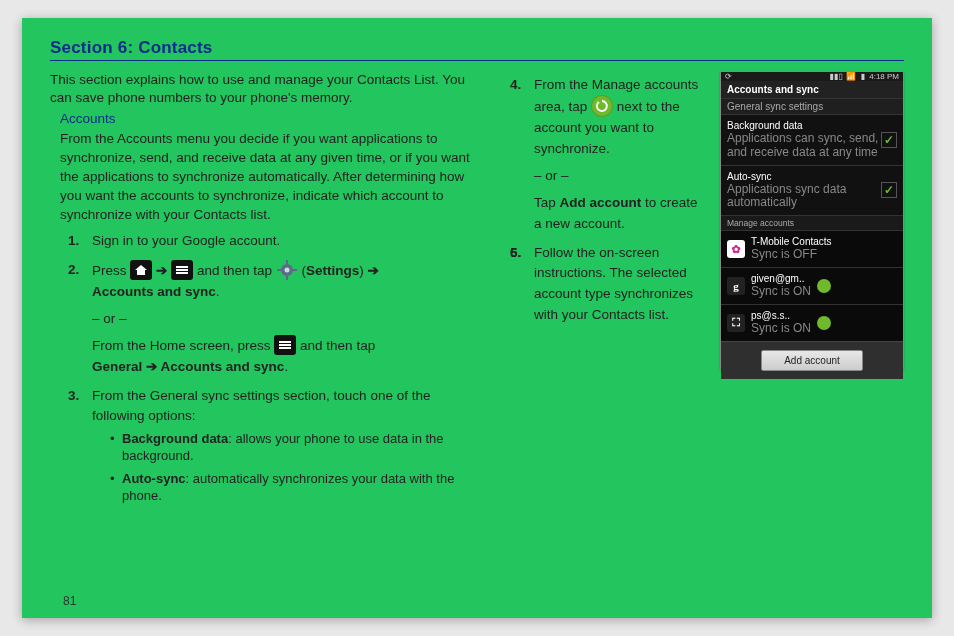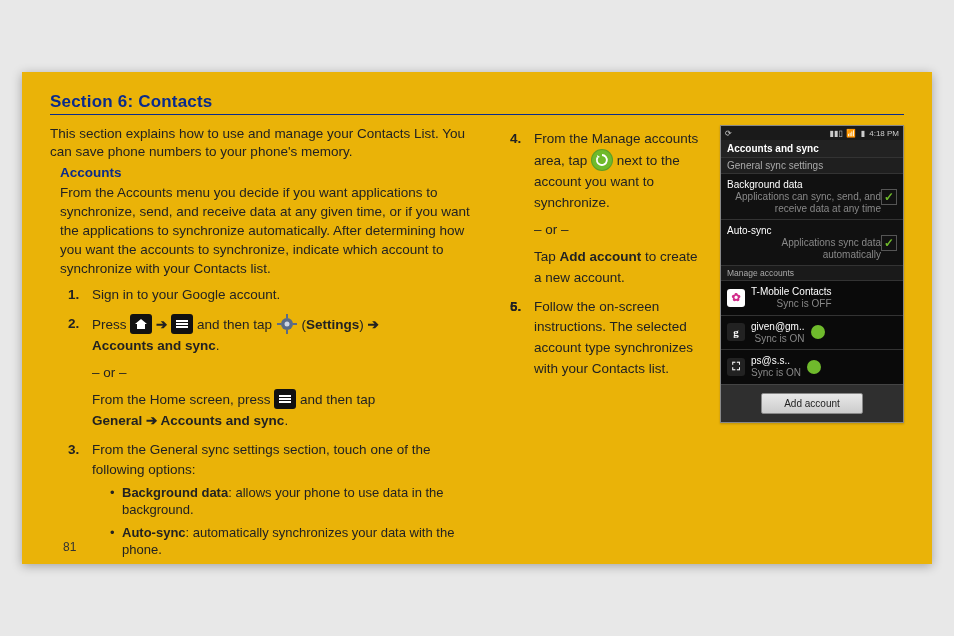--- a/index.html
+++ b/index.html
@@ -8,23 +8,23 @@
     background: #e8e8e8;
     font-family: Arial, Helvetica, sans-serif;
     width: 954px;
     height: 636px;
     overflow: hidden;
     display: flex;
     align-items: center;
     justify-content: center;
   }
   .page {
-    background: #eab308;
+    background: #22c55e;
     width: 910px;
-    height: 492px;
+    height: 600px;
     box-shadow: 0 2px 10px rgba(0,0,0,0.3);
     padding: 20px 28px 2px 28px;
     box-sizing: border-box;
     position: relative;
     color: #222;
   }
   .section-title {
     color: #0a2b8c;
     font-weight: 800;
     font-size: 17px;
@@ -40,21 +40,21 @@
   .col-left { flex: 1.08; }
   .col-right { flex: 1; display: flex; gap: 14px; }
   .rtext { flex: 1; }
   .intro {
     font-size: 13.5px;
     line-height: 1.35;
     margin: 0 0 0 0;
   }
   .sub-title {
     color: #0a2b8c;
-    font-weight: 700;
+    font-weight: 400;
     font-size: 13.5px;
     margin: 4px 0 4px 10px;
   }
   .para {
     font-size: 13.5px;
     line-height: 1.4;
     margin: 0 0 6px 10px;
   }
   ol.steps {
     list-style: none;
@@ -181,21 +181,21 @@
   .ph-row {
     padding: 5px 6px;
     border-top: 1px solid #333;
     display: flex;
     align-items: center;
     justify-content: space-between;
     background: #111;
   }
   .ph-row .txts { flex:1; }
   .ph-row-title { color: #fff; font-size: 10px; }
-  .ph-row-sub { color: #888; font-size: 10px; line-height:1.15; margin-top:1px;text-align:right;}
+  .ph-row-sub { color: #888; font-size: 12px; line-height:1.15; margin-top:1px;}
   .checkmark {
     width: 14px; height: 14px; border:1px solid #555; display:flex; align-items:center; justify-content:center;
     color:#6fba2c; font-size:12px; font-weight:700;
   }
   .ph-section-label {
     background: #1a1a1a;
     color: #aaa;
     font-size: 8.5px;
     padding: 2px 6px;
     border-top:1px solid #333;

